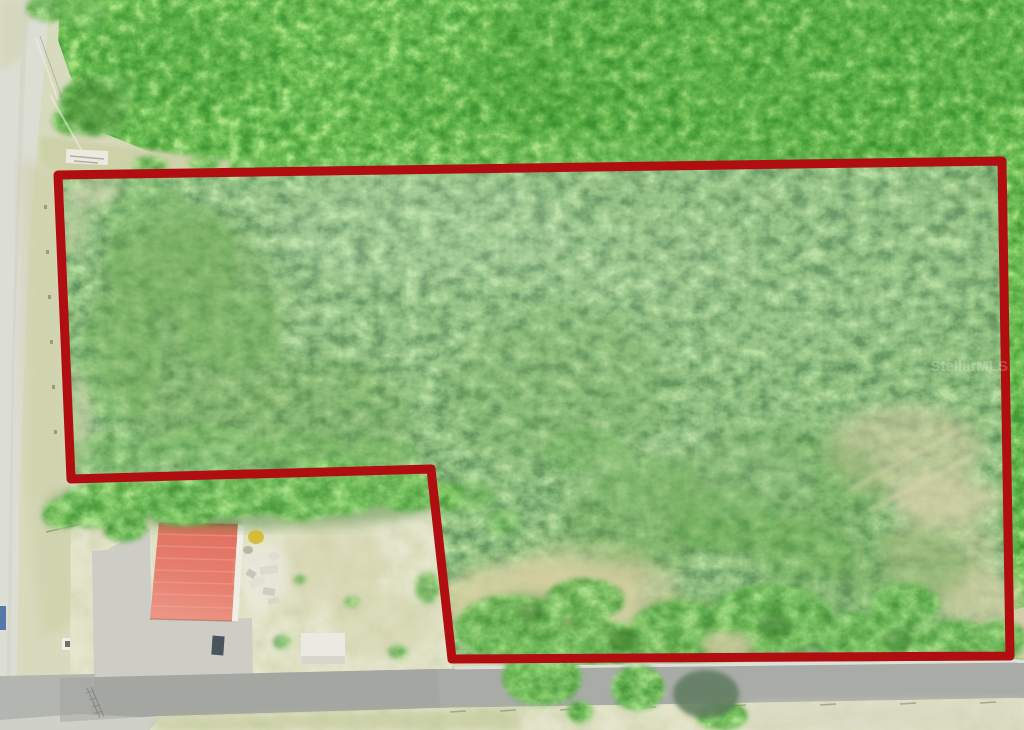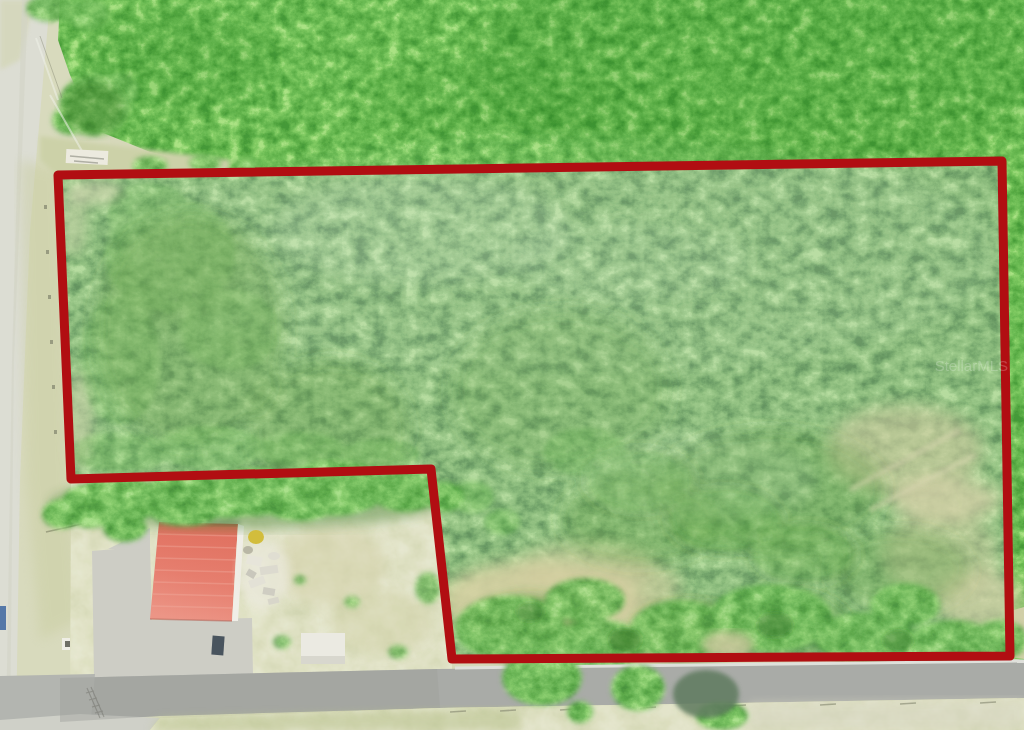--- a/index.html
+++ b/index.html
@@ -1,16 +1,16 @@
 <!DOCTYPE html>
 <html><head>
 <meta charset="utf-8">
 <style>
   html,body{margin:0;padding:0;background:#d7d9bb;}
-  .wrap{width:1024px;height:730px;overflow:hidden;position:relative;font-family:"Liberation Sans",sans-serif;}
+  .wrap{width:1024px;height:730px;overflow:hidden;position:relative;font-family:"Liberation Sans",sans-serif;font-weight:bold;}
   svg{display:block;}
 </style>
 </head>
 <body>
 <div class="wrap">
 <svg width="1024" height="730" viewBox="0 0 1024 730" xmlns="http://www.w3.org/2000/svg">
 <defs>
   <linearGradient id="gRoof" x1="0.6" y1="0" x2="0.4" y2="1">
     <stop offset="0" stop-color="#e0705f"></stop>
     <stop offset="0.55" stop-color="#e67e6e"></stop>

